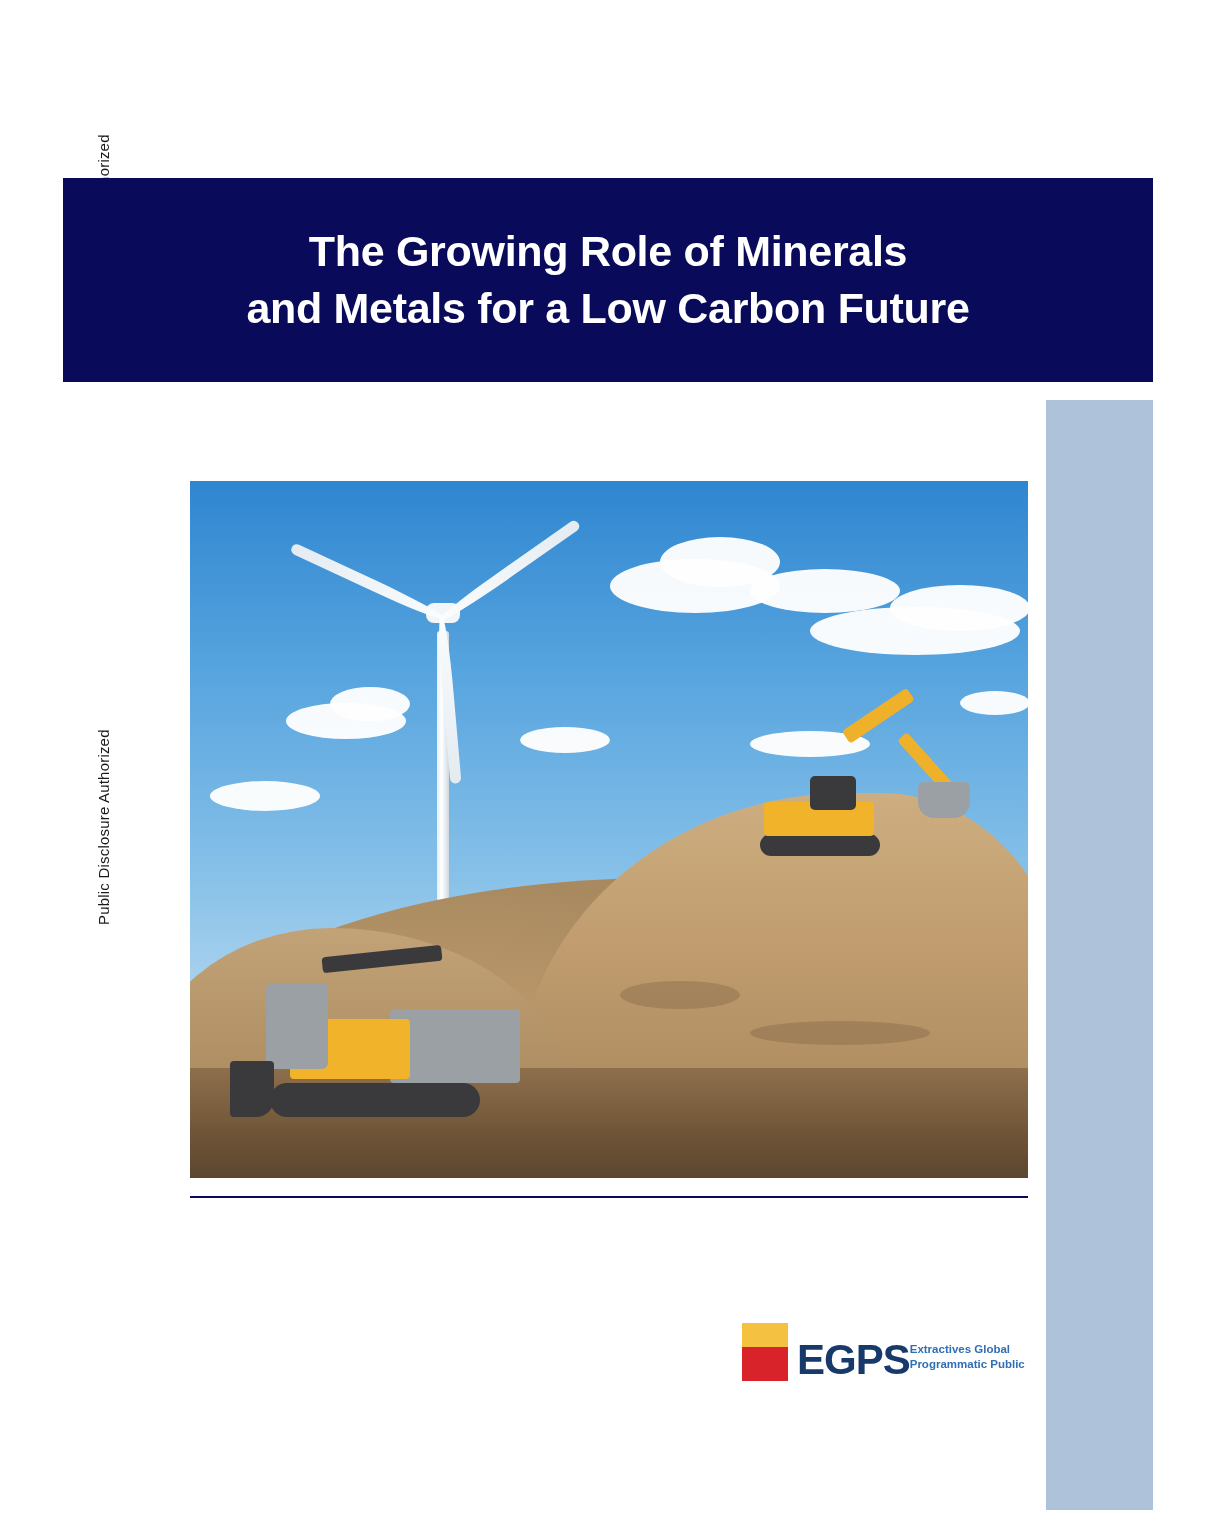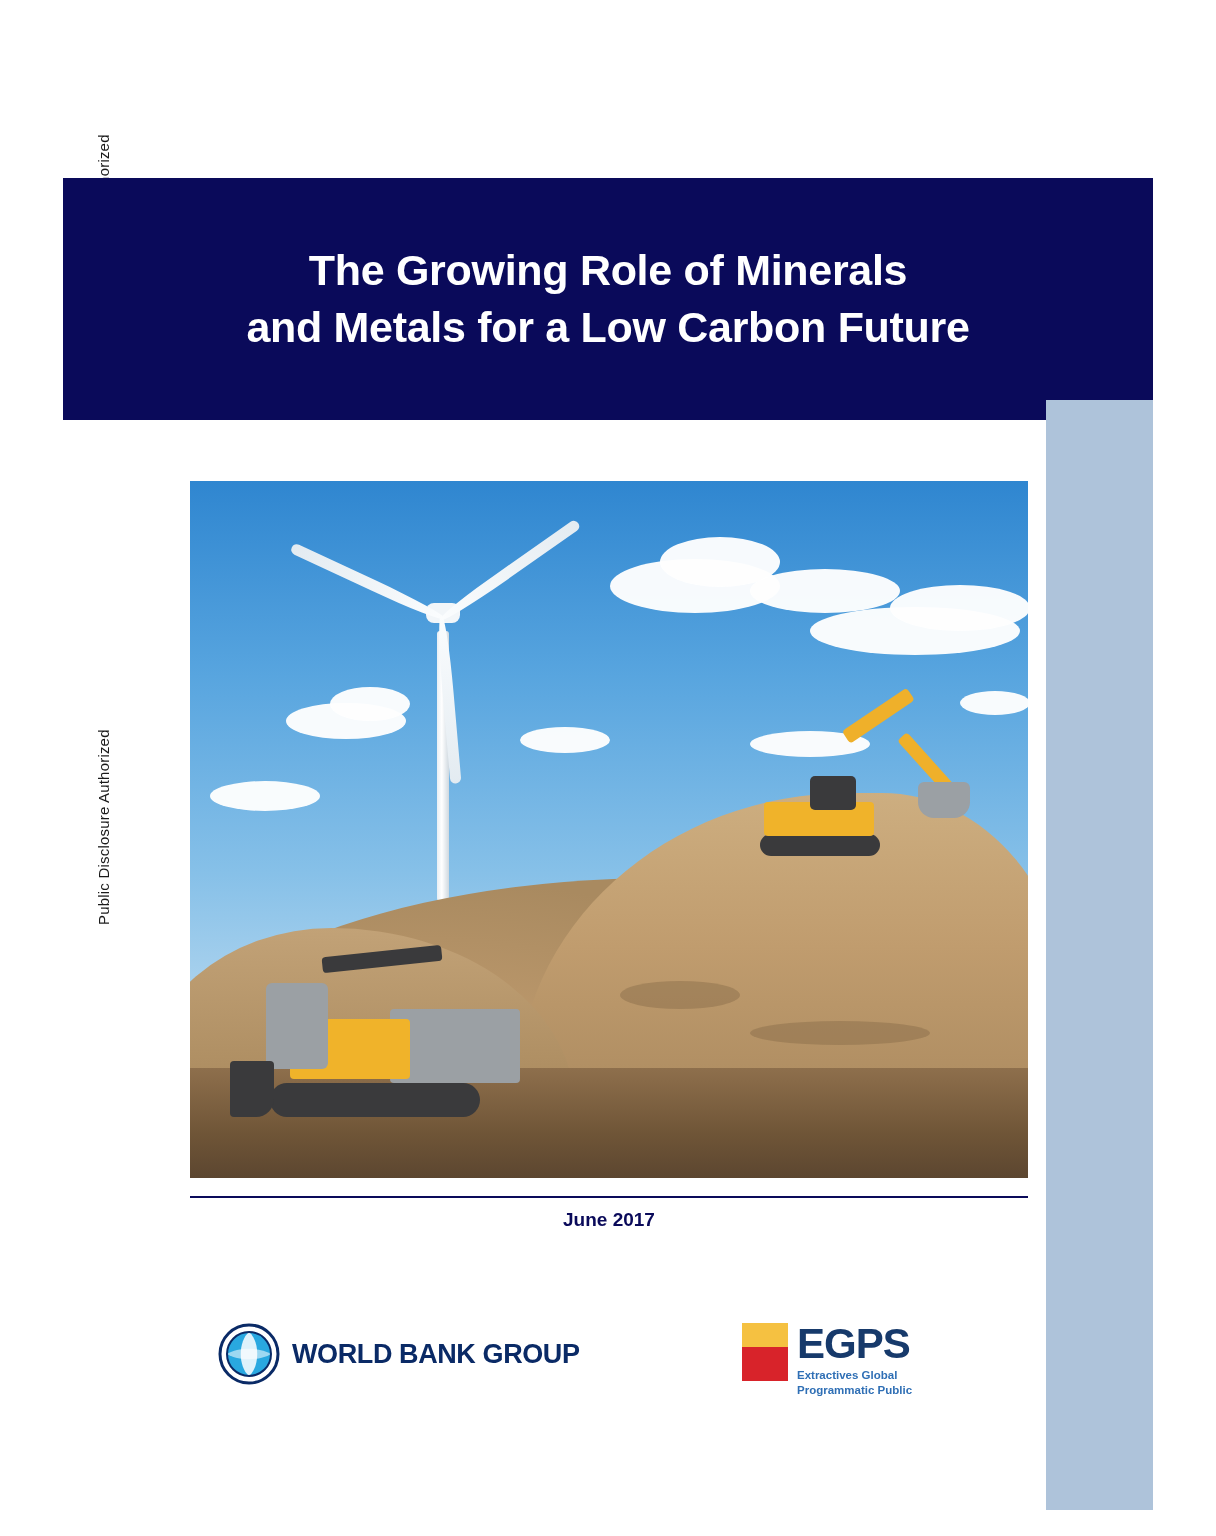--- a/index.html
+++ b/index.html
@@ -38,21 +38,21 @@
   }
   #stamp1 { top: 330px; left: 95px; }
   #stamp2 { top: 925px; left: 95px; }
 
   
   .title-bar {
     position: absolute;
     left: 63px;
     top: 178px;
     width: 1090px;
-    height: 242px;
+    height: 204px;
     background: #0a0a5a;
     display: flex;
     align-items: center;
     justify-content: center;
   }
   .title-text {
     color: #ffffff;
     font-size: 43px;
     font-weight: bold;
     line-height: 1.32;
@@ -257,22 +257,22 @@
     height: 58px;
     position: relative;
   }
   .egps-mark .sq {
     position: absolute;
     width: 23px;
     height: 24px;
   }
   .egps-words {
     display: flex;
-    flex-direction: column;
     line-height: 1;
+    margin-top: 16px;
   }
   .egps-title {
     font-size: 42px;
     font-weight: bold;
     color: #173a6b;
     letter-spacing: -1px;
   }
   .egps-sub {
     margin-top: 3px;
     font-size: 11.5px;
@@ -340,36 +340,23 @@
       <div class="ex-grey" style="left:160px; top:88px; width:130px; height:74px; border-radius:4px;"></div>
       <div class="ex-body" style="left:60px; top:98px; width:120px; height:60px;"></div>
       <div class="ex-grey" style="left:36px; top:62px; width:62px; height:86px; border-radius:6px;"></div>
       <div class="ex-dark" style="left:92px; top:30px; width:120px; height:16px; transform:rotate(-6deg);"></div>
       <div class="ex-dark" style="left:0px; top:140px; width:44px; height:56px; border-radius:4px 4px 18px 4px;"></div>
     </div>
   </div>
 
   <div class="divider"></div>
 
-  <div class="doc-date">June 2017</div>
 
   <div class="logos">
 
-    <div class="wb-logo">
-      <div class="wb-globe">
-        <svg width="62" height="62" viewBox="0 0 62 62" aria-hidden="true">
-          <circle cx="31" cy="31" r="29" fill="none" stroke="#0a2a66" stroke-width="3"></circle>
-          <circle cx="31" cy="31" r="22" fill="#29a8e0"></circle>
-          <path d="M31 9 C20 18, 20 44, 31 53 C42 44, 42 18, 31 9 Z" fill="#ffffff" opacity="0.85"></path>
-          <path d="M9 31 C20 24, 42 24, 53 31 C42 38, 20 38, 9 31 Z" fill="#ffffff" opacity="0.55"></path>
-          <circle cx="31" cy="31" r="22" fill="none" stroke="#0a2a66" stroke-width="2"></circle>
-        </svg>
-      </div>
-      <div class="wb-text">WORLD BANK GROUP</div>
-    </div>
 
     <div class="egps-logo">
       <div class="egps-mark">
         <div class="sq" style="left:0; top:0; background:#f5c141;"></div>
         <div class="sq" style="left:23px; top:0; background:#f5c141;"></div>
         <div class="sq" style="left:0; top:24px; background:#d8232a; height:34px;"></div>
         <div class="sq" style="left:23px; top:24px; background:#d8232a; height:34px;"></div>
       </div>
       <div class="egps-words">
         <div class="egps-title">EGPS</div>

